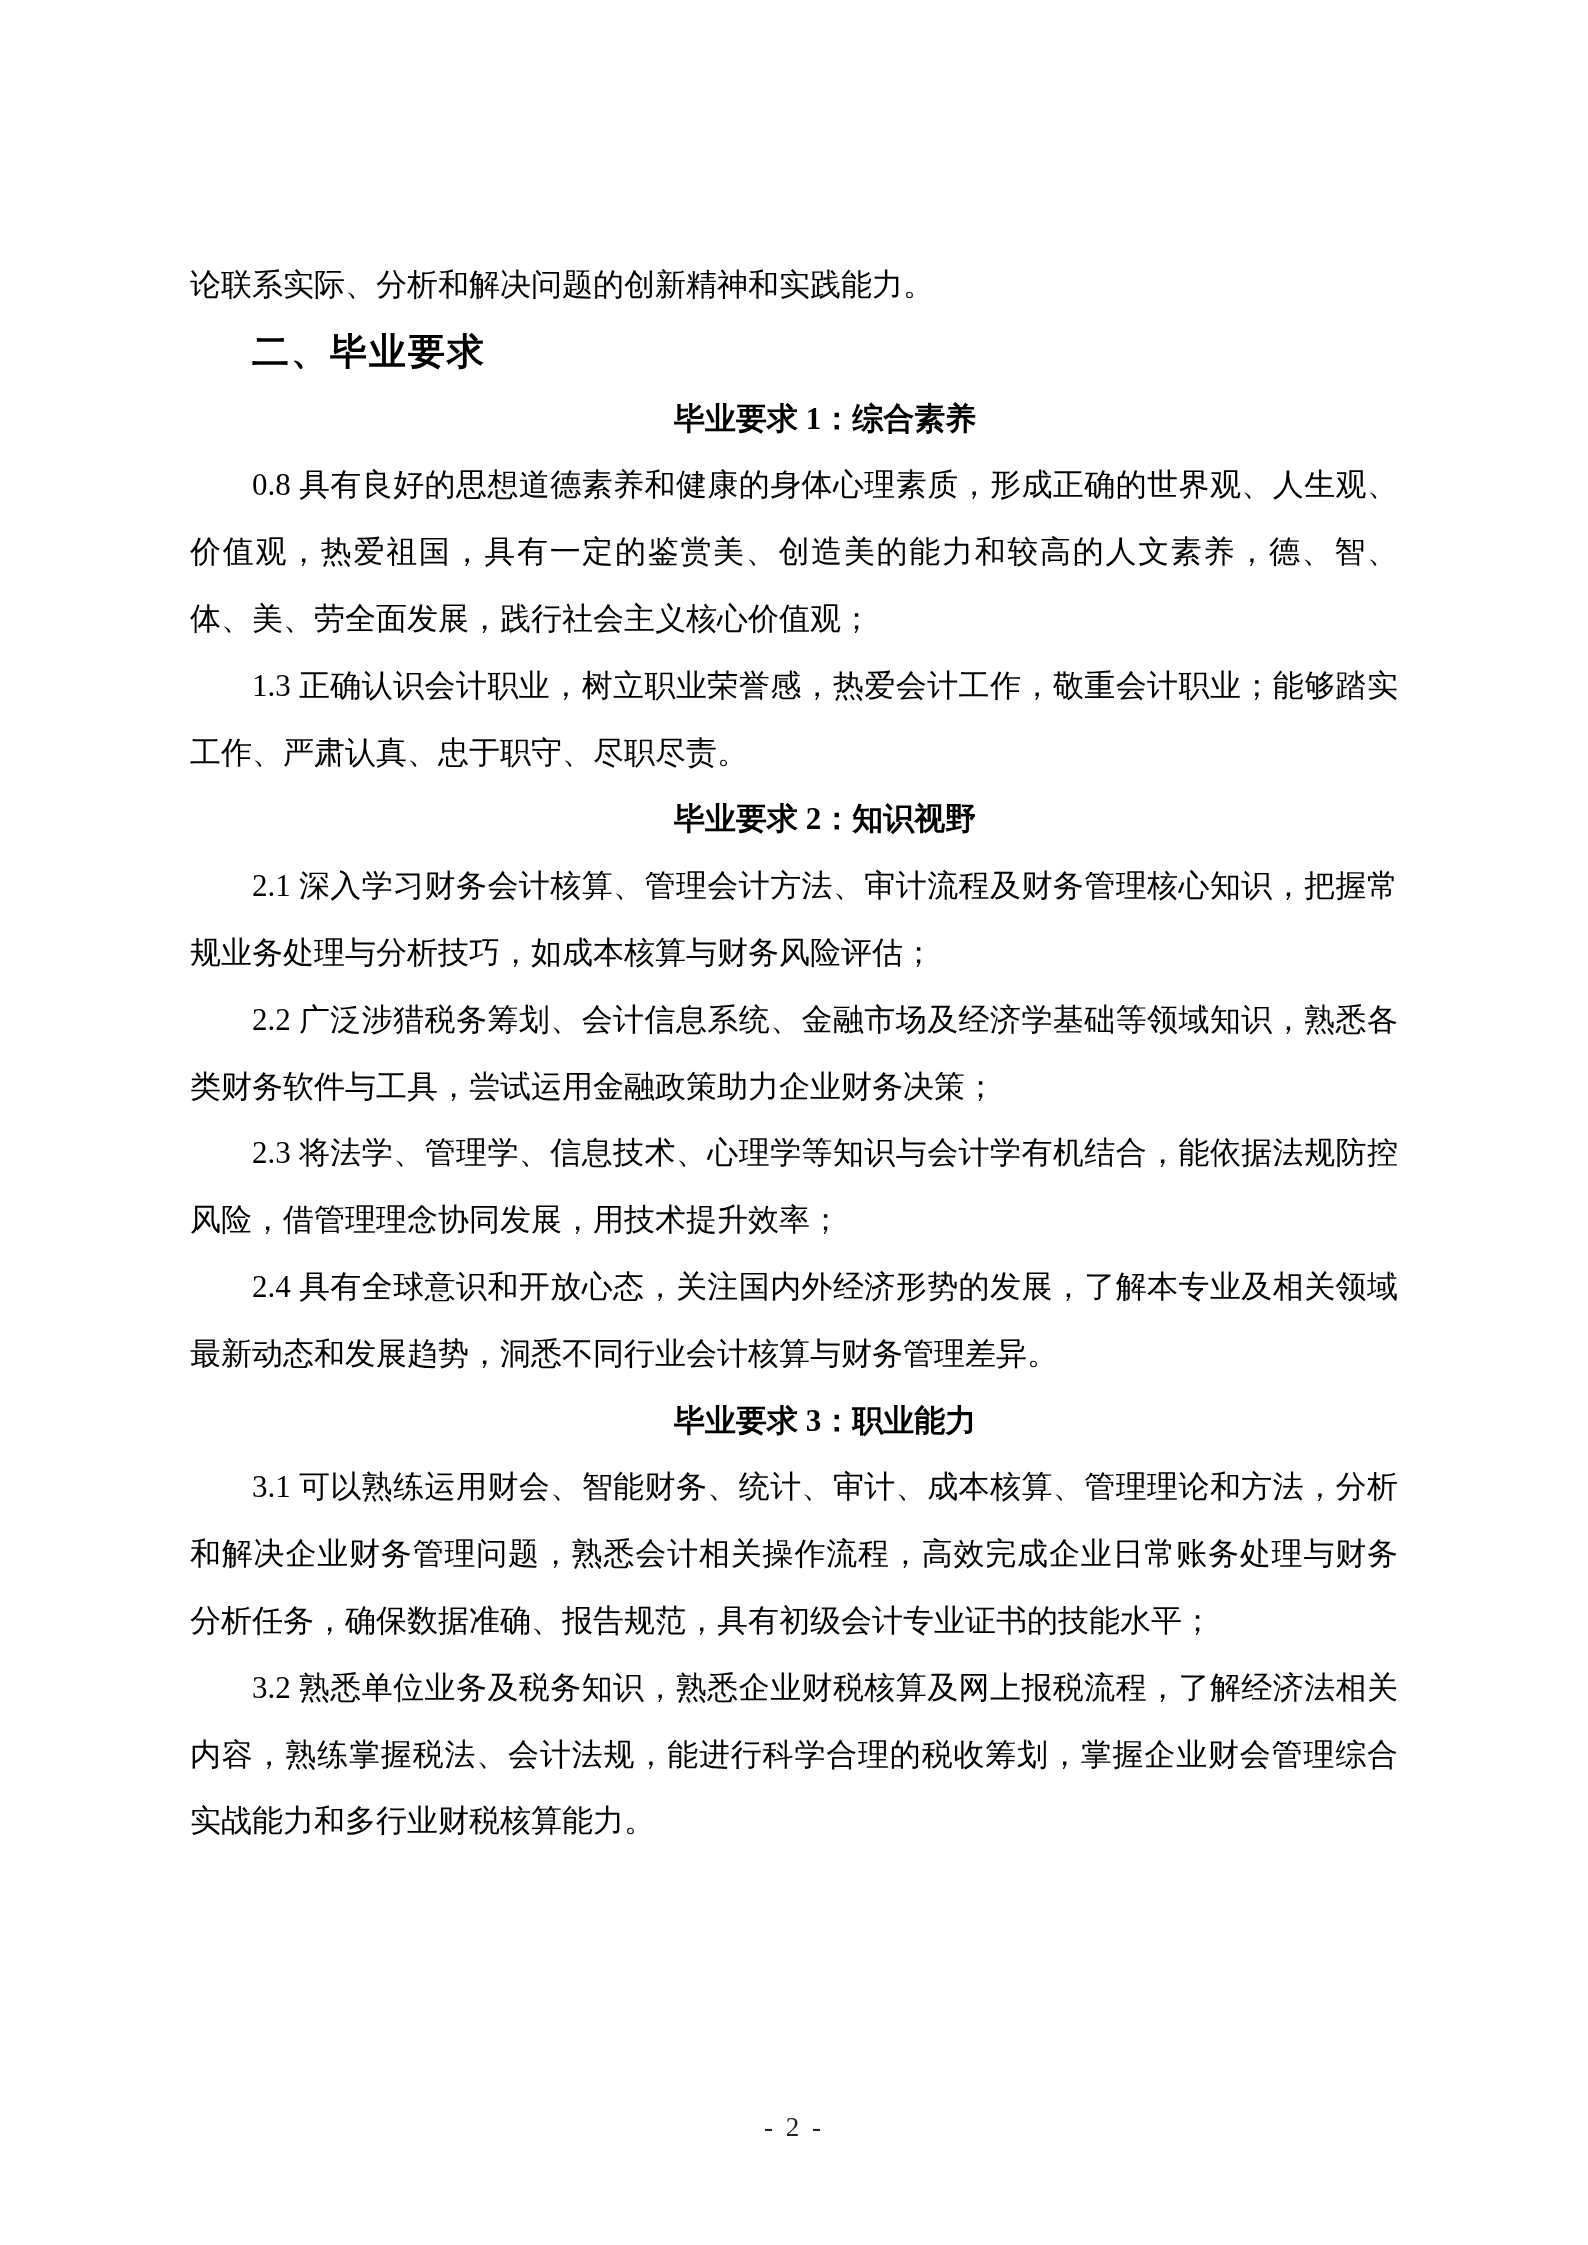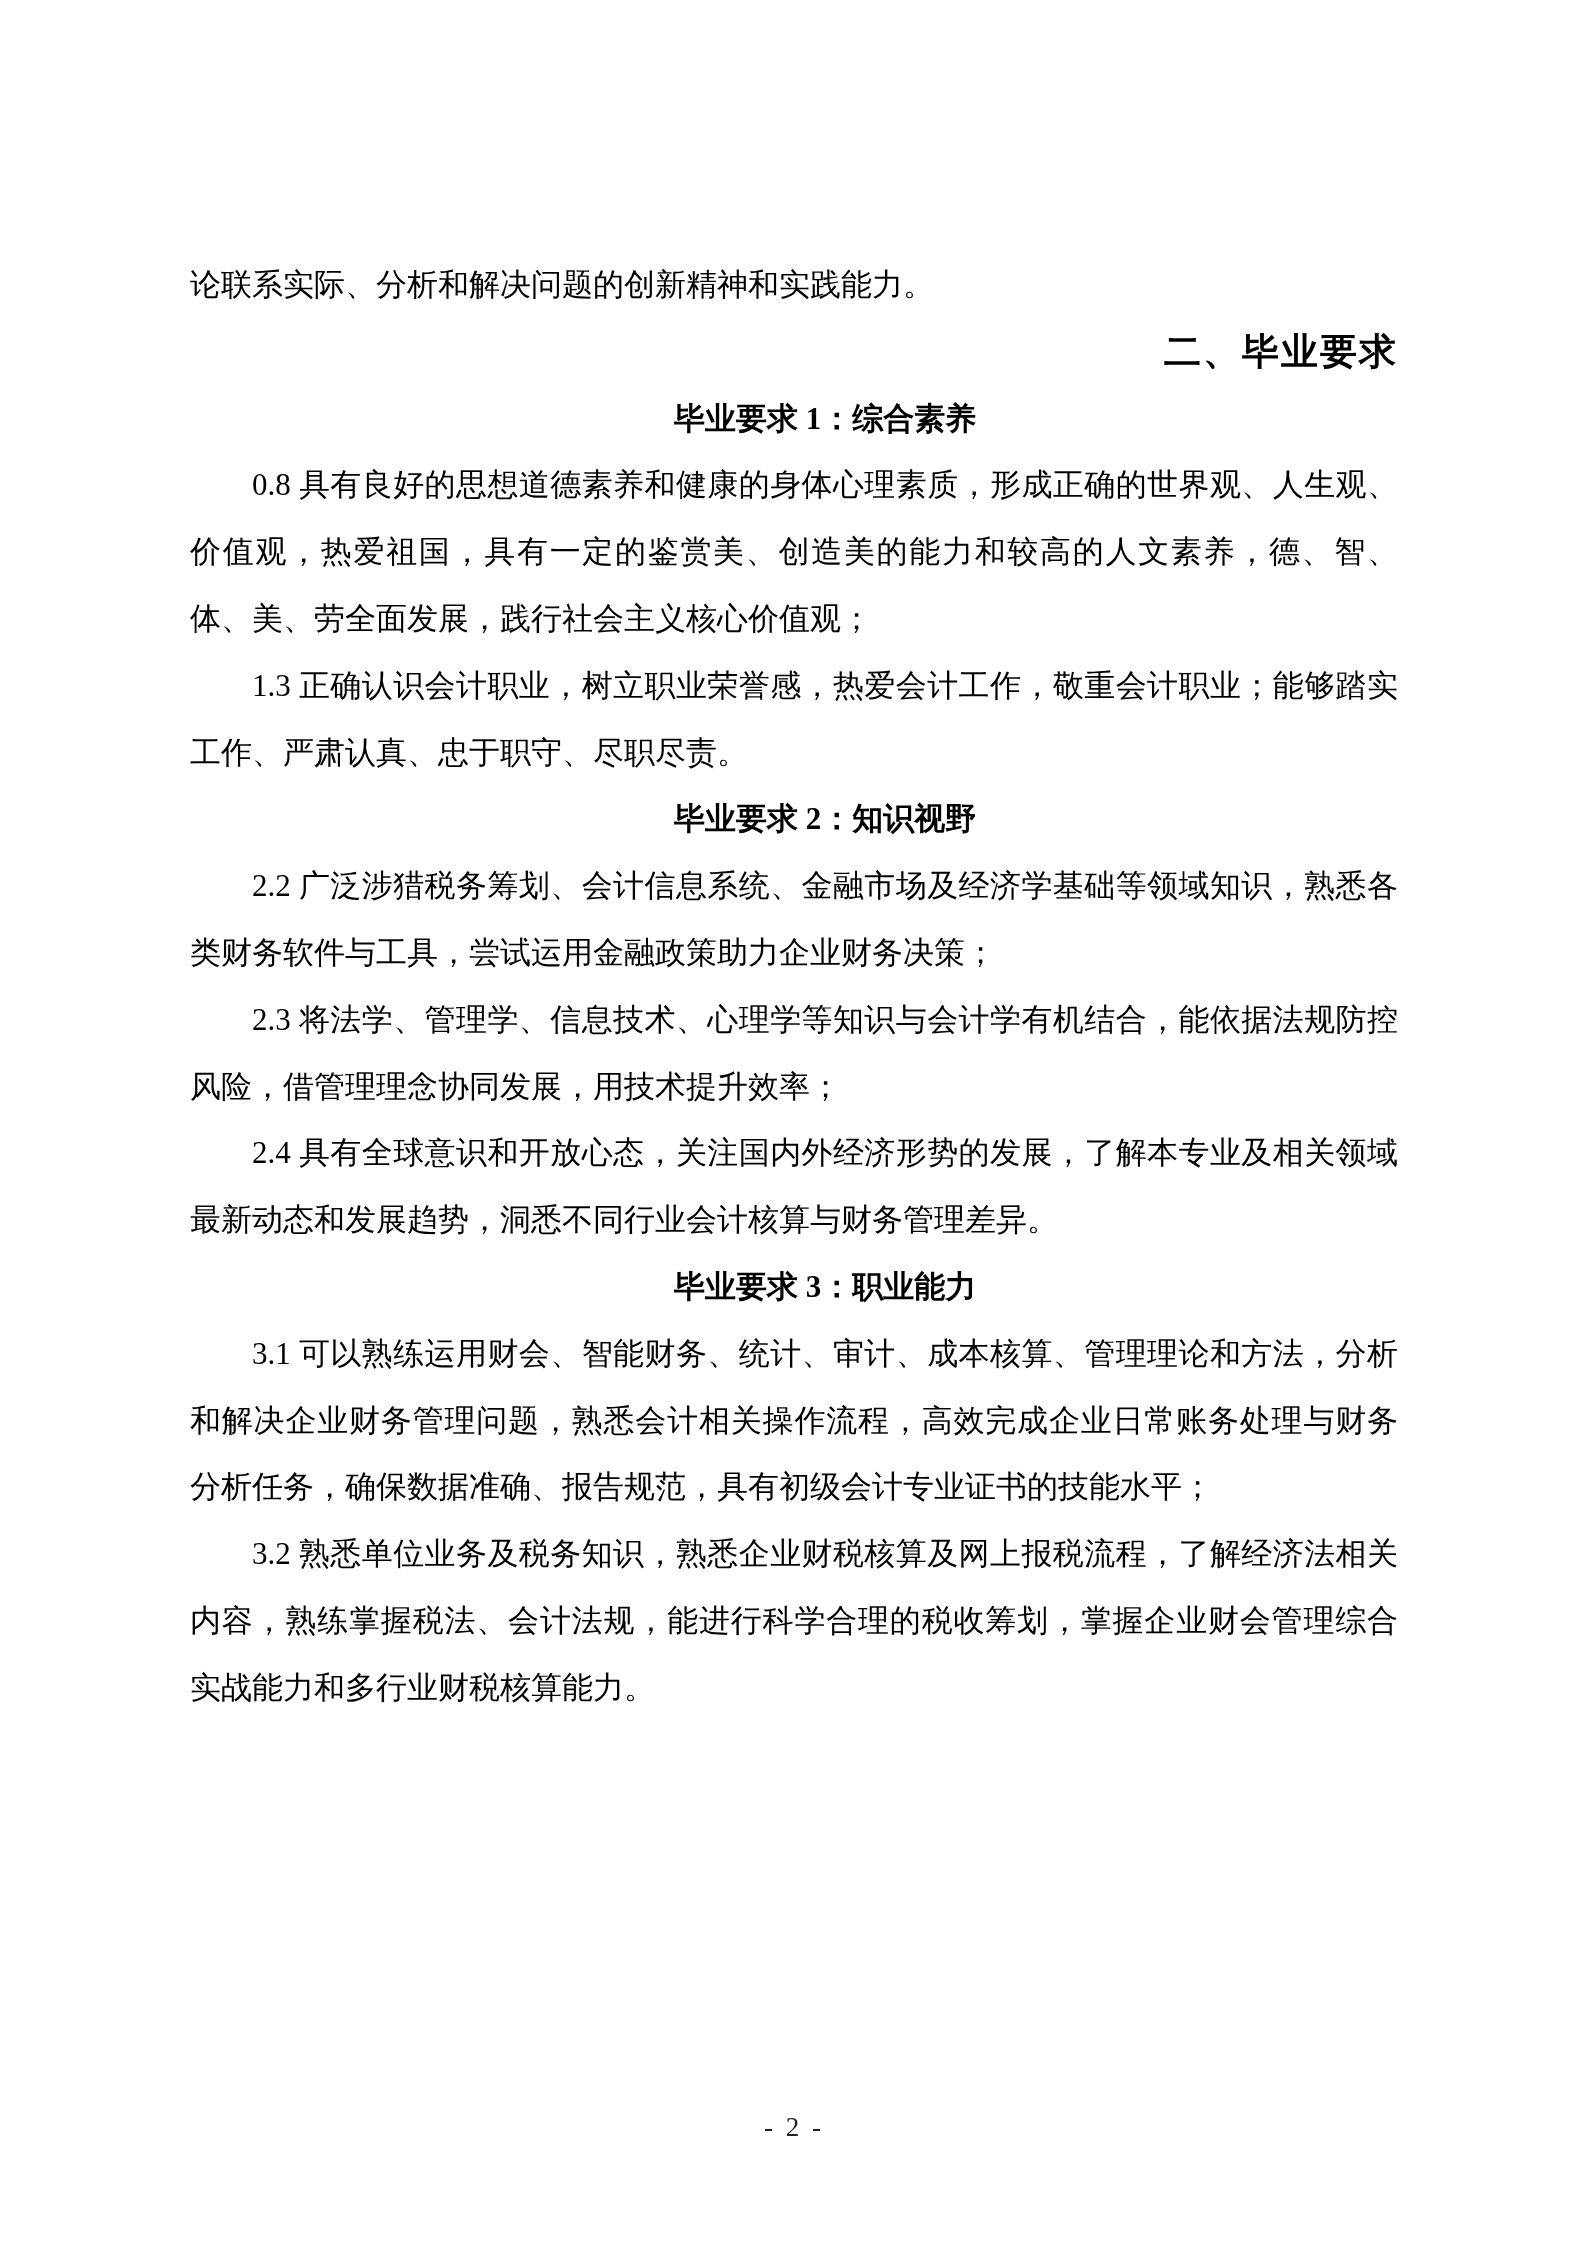--- a/index.html
+++ b/index.html
@@ -34,21 +34,21 @@
     margin: 0;
     text-indent: 0;
   }
   .heading-main {
     margin: 0;
     text-indent: 62px;
     font-size: 37px;
     font-weight: 700;
     letter-spacing: 2px;
     font-family: "Liberation Sans", "DejaVu Sans", sans-serif;
-    text-align: right;
+    text-align: left;
   }
   .heading-sub {
     margin: 0;
     text-indent: 62px;
     font-weight: 700;
     text-align: center;
   }
   .footer {
     position: absolute;
     left: 0;
@@ -64,20 +64,21 @@
 <body>
 
 <div class="page">
   <div class="textblock">
     <p class="para-cont">论联系实际、分析和解决问题的创新精神和实践能力。</p>
     <p class="heading-main">二、毕业要求</p>
     <p class="heading-sub">毕业要求 1：综合素养</p>
     <p class="para">0.8 具有良好的思想道德素养和健康的身体心理素质，形成正确的世界观、人生观、价值观，热爱祖国，具有一定的鉴赏美、创造美的能力和较高的人文素养，德、智、体、美、劳全面发展，践行社会主义核心价值观；</p>
     <p class="para">1.3 正确认识会计职业，树立职业荣誉感，热爱会计工作，敬重会计职业；能够踏实工作、严肃认真、忠于职守、尽职尽责。</p>
     <p class="heading-sub">毕业要求 2：知识视野</p>
+    <p class="para">2.1 深入学习财务会计核算、管理会计方法、审计流程及财务管理核心知识，把握常规业务处理与分析技巧，如成本核算与财务风险评估；</p>
     <p class="para">2.2 广泛涉猎税务筹划、会计信息系统、金融市场及经济学基础等领域知识，熟悉各类财务软件与工具，尝试运用金融政策助力企业财务决策；</p>
     <p class="para">2.3 将法学、管理学、信息技术、心理学等知识与会计学有机结合，能依据法规防控风险，借管理理念协同发展，用技术提升效率；</p>
     <p class="para">2.4 具有全球意识和开放心态，关注国内外经济形势的发展，了解本专业及相关领域最新动态和发展趋势，洞悉不同行业会计核算与财务管理差异。</p>
     <p class="heading-sub">毕业要求 3：职业能力</p>
     <p class="para">3.1 可以熟练运用财会、智能财务、统计、审计、成本核算、管理理论和方法，分析和解决企业财务管理问题，熟悉会计相关操作流程，高效完成企业日常账务处理与财务分析任务，确保数据准确、报告规范，具有初级会计专业证书的技能水平；</p>
     <p class="para">3.2 熟悉单位业务及税务知识，熟悉企业财税核算及网上报税流程，了解经济法相关内容，熟练掌握税法、会计法规，能进行科学合理的税收筹划，掌握企业财会管理综合实战能力和多行业财税核算能力。</p>
   </div>
   <div class="footer">- 2 -</div>
 </div>
 

